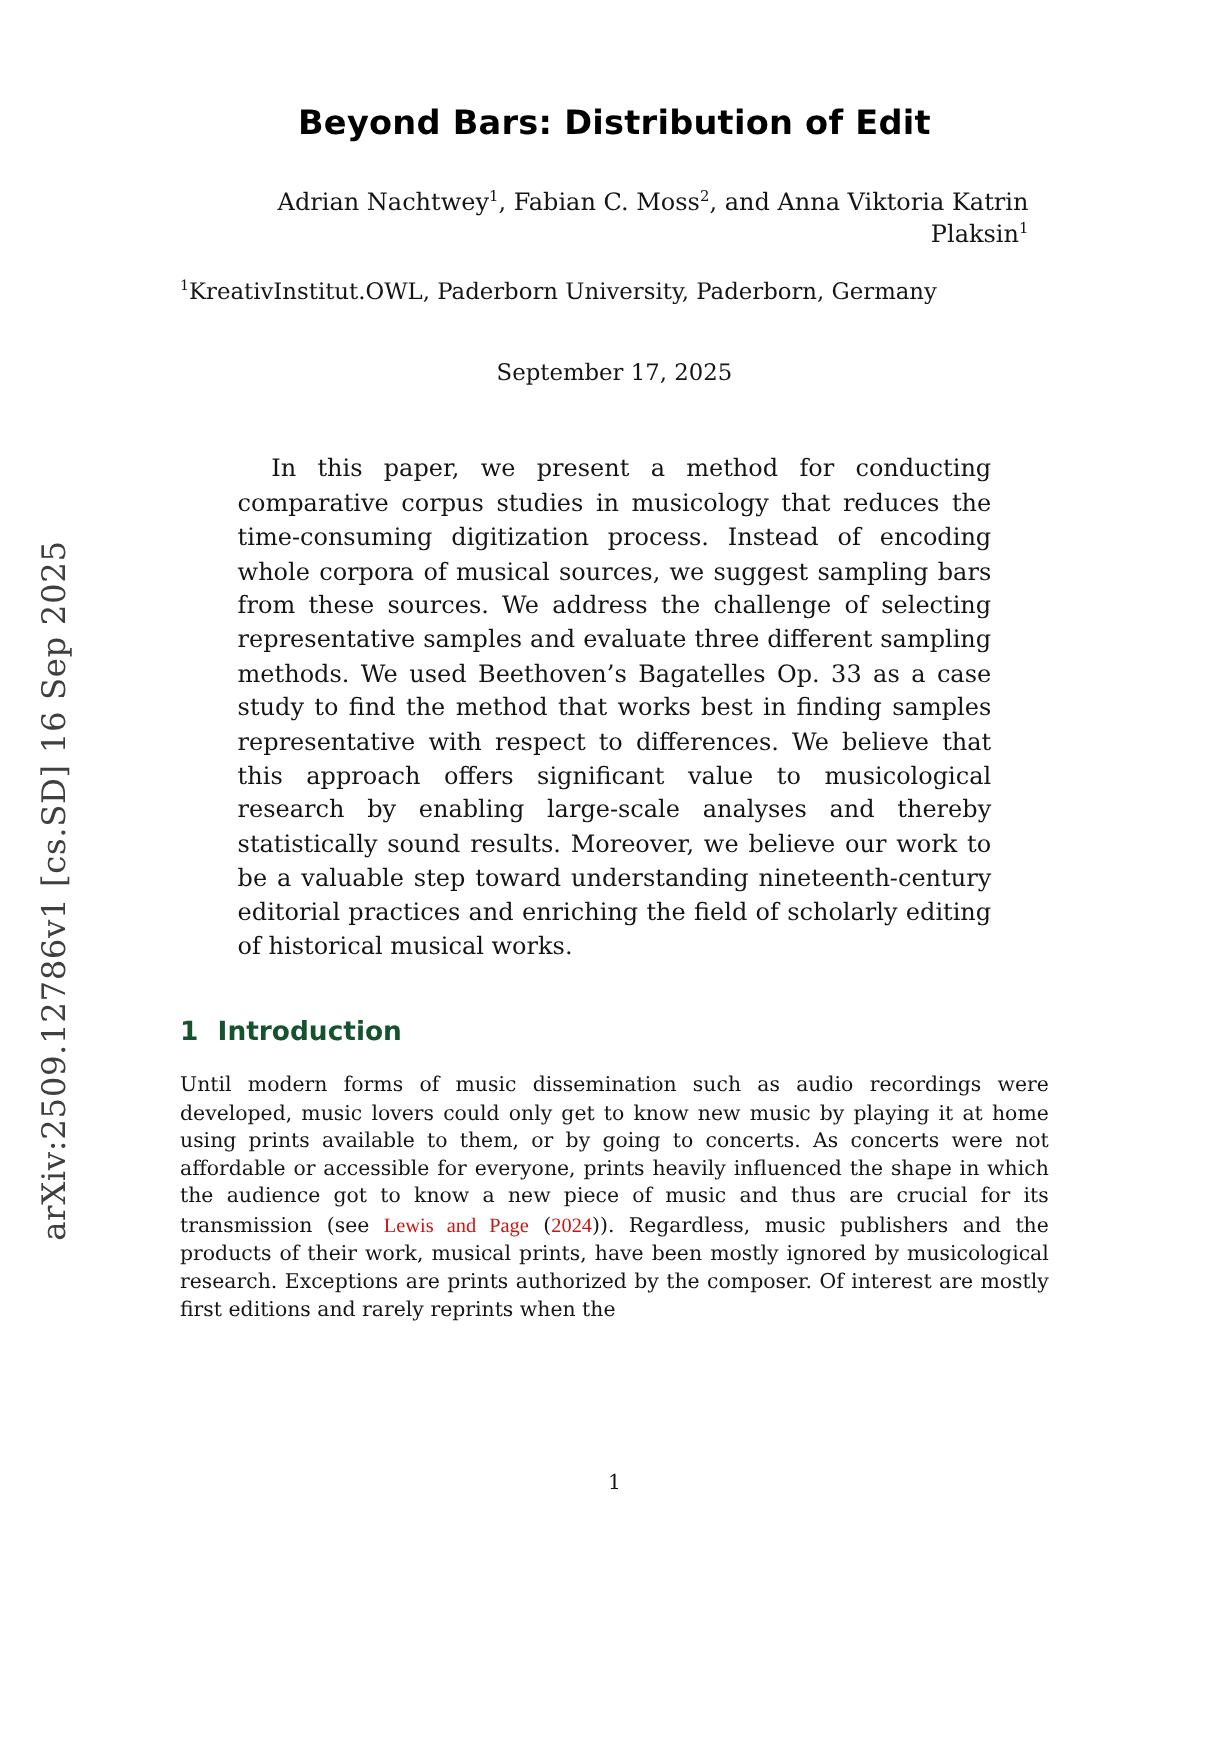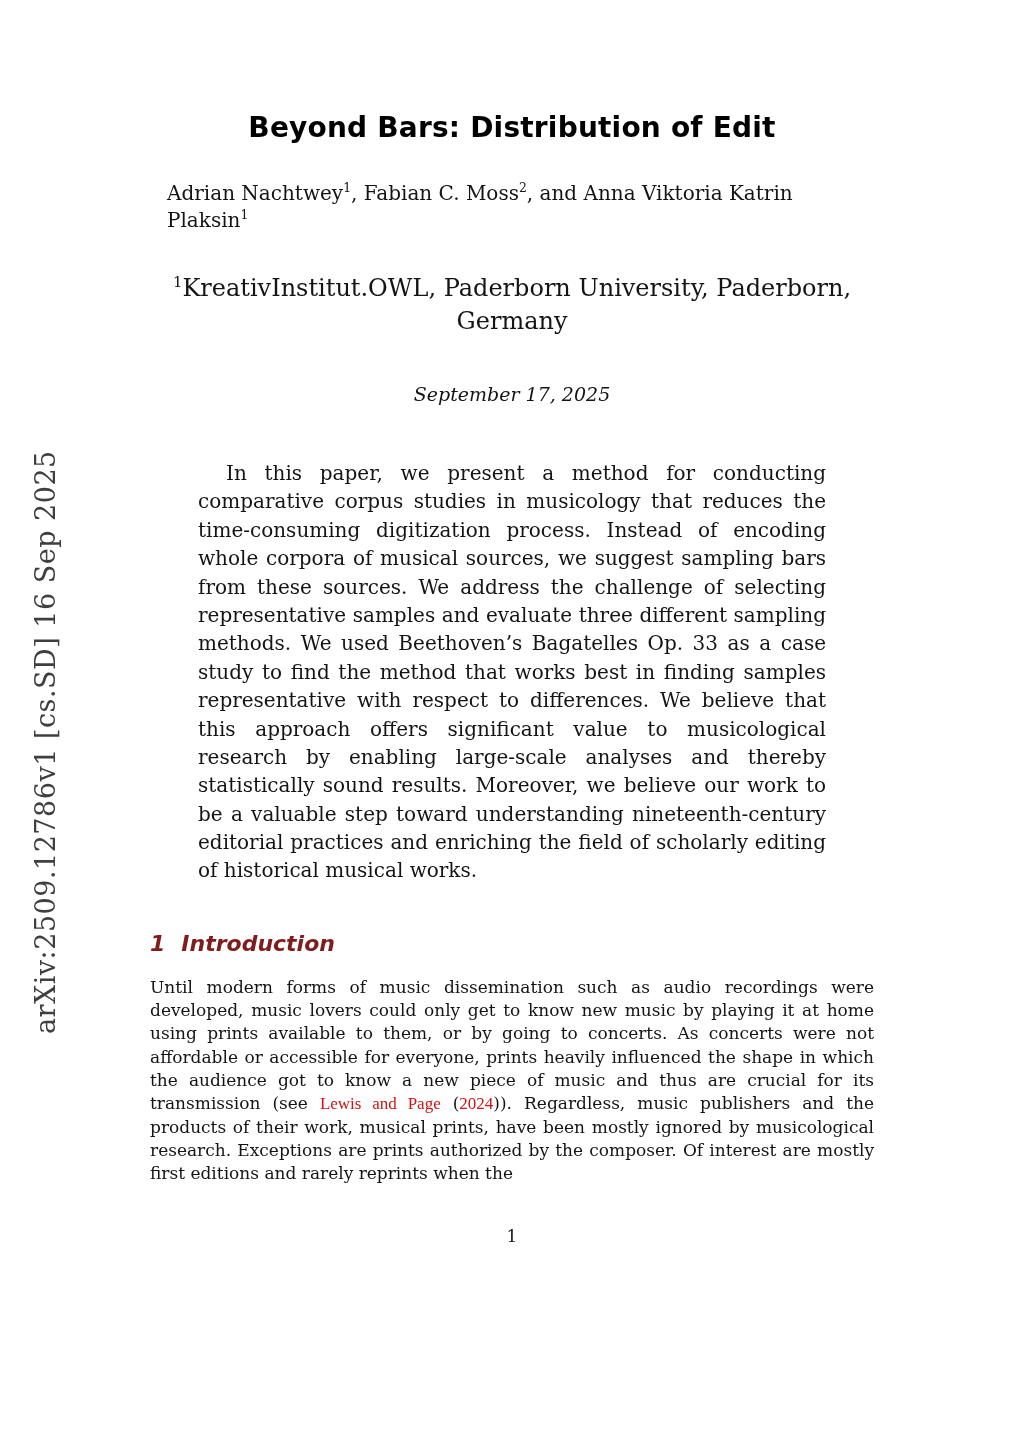--- a/index.html
+++ b/index.html
@@ -13,66 +13,63 @@
     overflow: hidden;
   }
   .page {
     position: absolute;
     inset: 0;
     background: #ffffff;
   }
   .content {
     width: 724px;
     margin: 0 auto;
-    padding-top: 110px;
+    padding-top: 85px;
   }
   .title {
     font-family: "DejaVu Sans", sans-serif;
     font-weight: bold;
     font-size: 28px;
     line-height: 1.28;
     text-align: center;
     color: #000000;
     letter-spacing: 0.2px;
   }
   .authors {
     margin: 34px auto 0;
     max-width: 690px;
-    text-align: left;
+    text-align: right;
     font-size: 20px;
     line-height: 1.35;
   }
   sup { font-size: 0.62em; line-height: 0; }
   .affiliations {
-    margin-top: 38px;
-    text-align: center;
-    font-size: 24px;
+    margin-top: 21px;
+    font-size: 19px;
     line-height: 1.4;
   }
   .date {
     margin-top: 44px;
     text-align: center;
     font-size: 19px;
-    font-style: italic;
   }
   .abstract {
     margin: 54px auto 0;
     width: 628px;
     font-size: 20px;
     line-height: 1.42;
     text-align: justify;
     text-indent: 28px;
   }
   .section-heading {
     margin-top: 46px;
     font-family: "DejaVu Sans", sans-serif;
     font-weight: bold;
     font-size: 22px;
-    color: #7f1d1d;
-    font-style: italic;
+    color: #14532d;
   }
   .section-number { margin-right: 16px; }
   .body-par {
     margin-top: 20px;
     font-size: 17px;
     line-height: 1.37;
     text-align: justify;
   }
   .cite {
     color: var(--citation_red, #cc1414);

